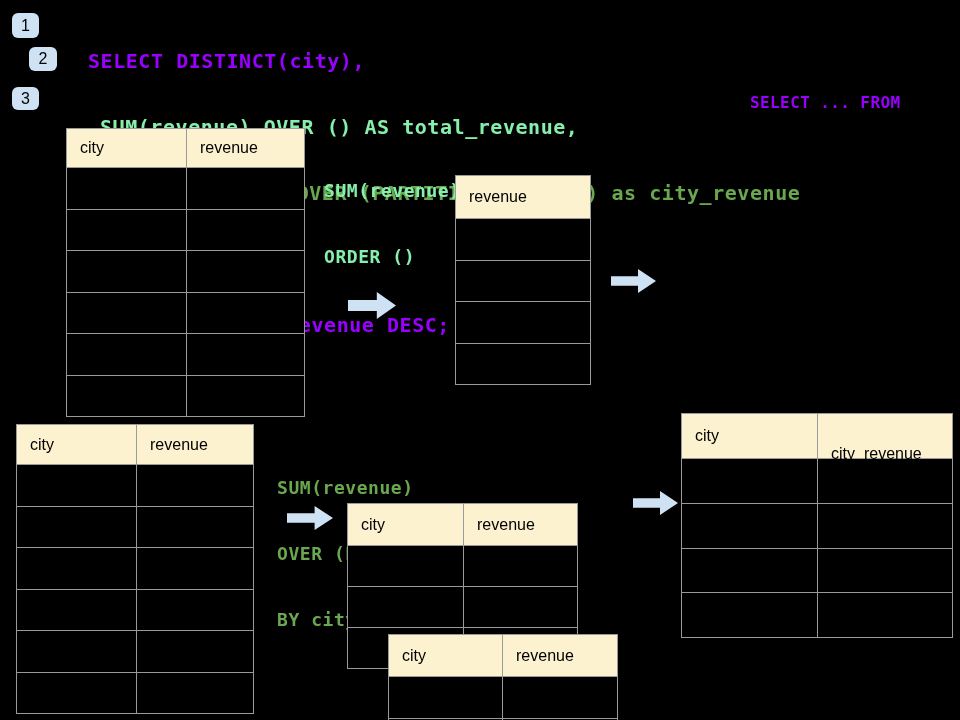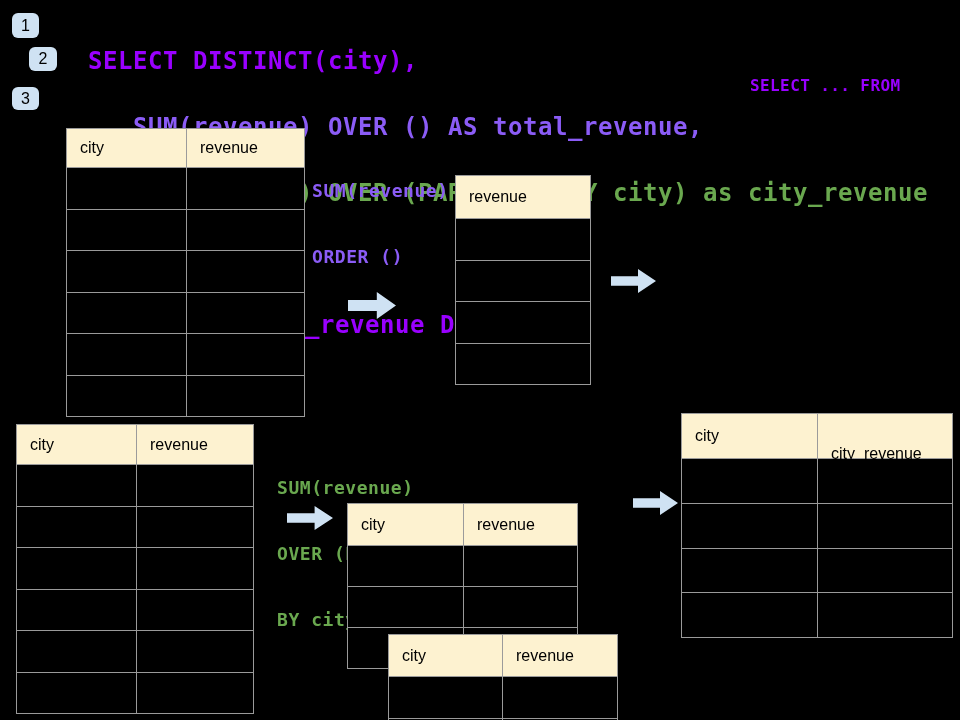--- a/index.html
+++ b/index.html
@@ -12,30 +12,30 @@
     font-family: "Liberation Sans", sans-serif;
   }
   
   .mono {
     font-family: "DejaVu Sans Mono", monospace;
     font-weight: bold;
     white-space: pre;
   }
   .code-block {
     position: absolute; left: 88px; top: 6px;
-    font-size: 24px; line-height: 22px; letter-spacing: 0.55px;
+    font-size: 20px; line-height: 22px; letter-spacing: 0.55px;
   }
   .ind-0 { margin-left: 0; }
   .ind-2 { margin-left: 22px; }
   .ind-4 { margin-left: 45px; }
   .c-purple { color: #9900ff; }
-  .c-red    { color: #8b5cf6; }
+  .c-red    { color: #86efac; margin-left: 12px; }
   .c-green  { color: #6aa84f; }
   .side-note {
-    position: absolute; left: 750px; top: 31px;
+    position: absolute; left: 750px; top: 48px;
     font-size: 16px; line-height: 22px; letter-spacing: 0.4px;
   }
   .label-total {
     position: absolute; left: 312px; top: 136px;
     font-size: 18px; line-height: 22px; letter-spacing: 0.55px;
   }
   .label-partition {
     position: absolute; left: 277px; top: 433px;
     font-size: 18px; line-height: 22px; letter-spacing: 0.55px;
   }

